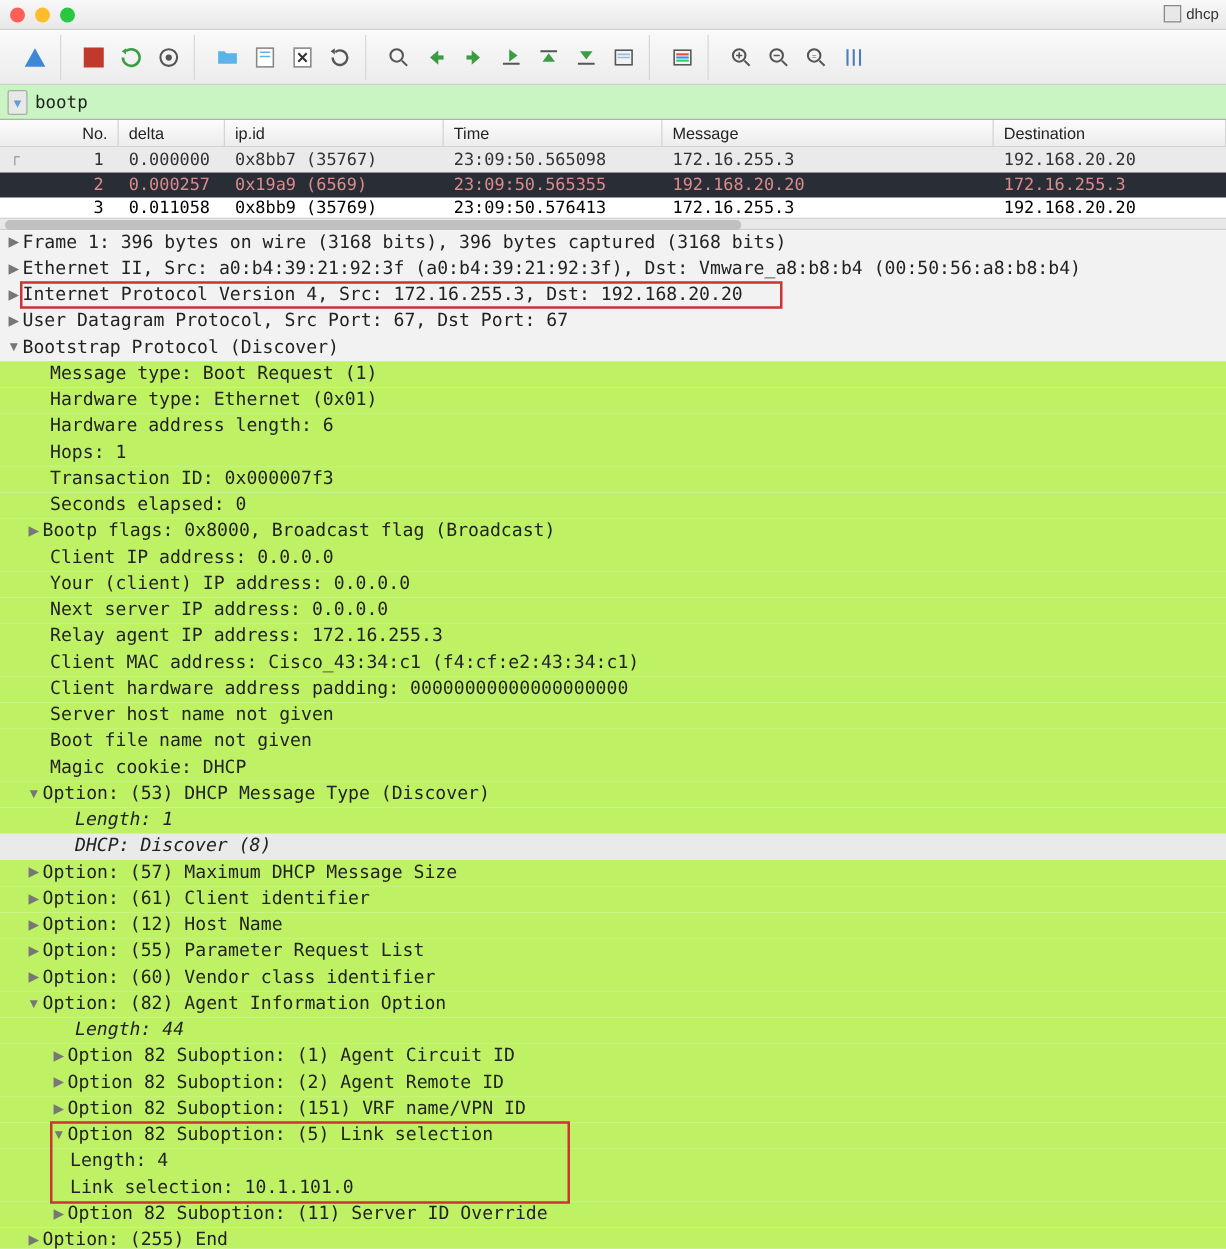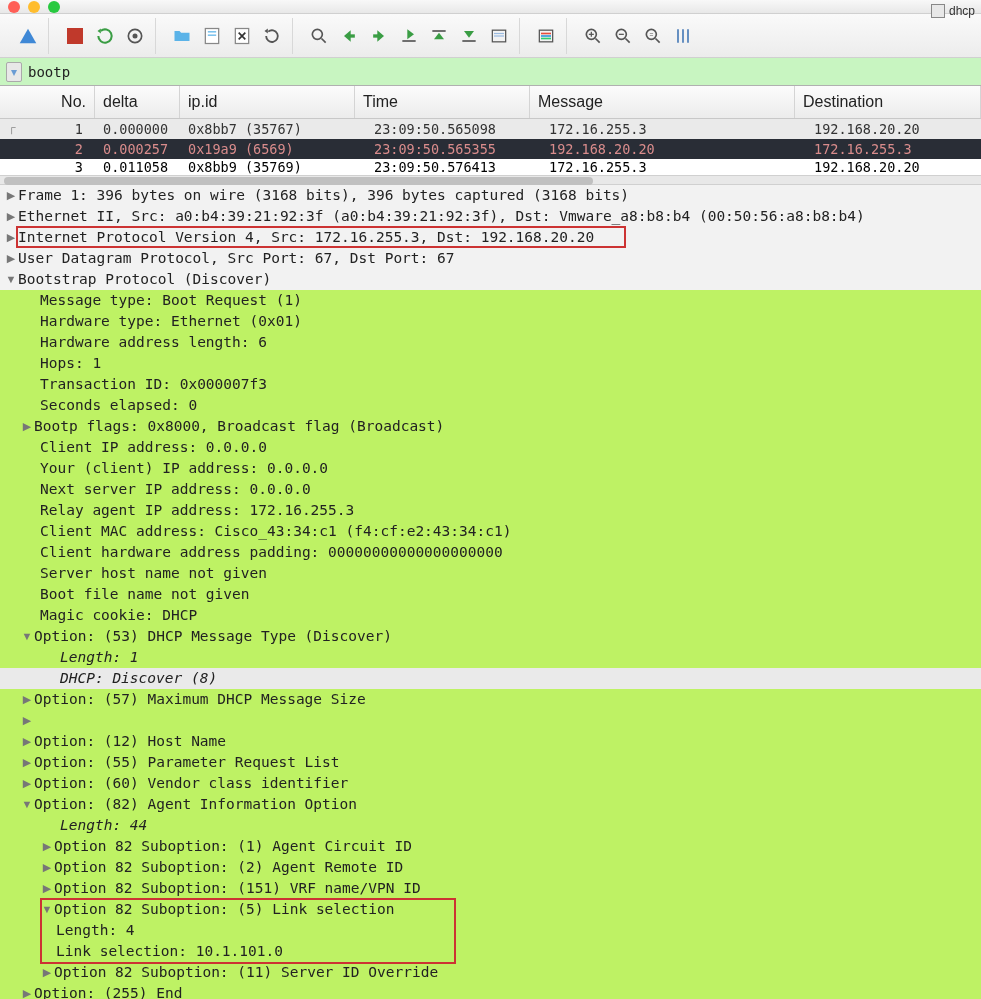--- a/index.html
+++ b/index.html
@@ -5,21 +5,21 @@
   * { box-sizing: border-box; margin: 0; padding: 0; }
   body {
     font-family: -apple-system, BlinkMacSystemFont, "Segoe UI", Helvetica, sans-serif;
     font-size: 13px;
     background: #f0f0f0;
     width: 981px;
     height: 999px;
     overflow: hidden;
   }
   .titlebar {
-    height: 14px;
+    height: 24px;
     background: linear-gradient(#f8f8f8,#e8e8e8);
     border-bottom: 1px solid #d0d0d0;
     display: flex;
     align-items: center;
     padding: 0 8px;
     position: relative;
   }
   .window-controls { display:flex; gap:8px; }
   .wctl { width:12px; height:12px; border-radius:50%; }
   .wctl.red{background:#ff5f57}
@@ -58,45 +58,45 @@
   .bookmark {
     width:16px;height:20px;background:#e8e8e8;border:1px solid #aaa;border-radius:2px;margin-right:6px;
     display:flex;align-items:center;justify-content:center;color:#6a9cd4;font-size:12px;
   }
   .filter-input {
     flex:1; border:none; background:transparent;
     font-family: Menlo, Monaco, Consolas, monospace;
     font-size:14px; outline:none; color:#222;
   }
   .pkt-header {
-    height:33px;
+    height:22px;
     background: linear-gradient(#fcfcfc,#ececec);
     border-bottom:1px solid #c8c8c8;
     display:flex; align-items:center;
-    font-size:16px; color:#222;
+    font-size:13px; color:#222;
   }
   .ph { border-right:1px solid #d4d4d4; padding:0 8px; height:100%; display:flex; align-items:center; }
   .ph.no{width:95px; justify-content:flex-end;}
   .ph.delta{width:85px;}
   .ph.ipid{width:175px;}
   .ph.time{width:175px;}
   .ph.src{width:265px;}
   .ph.dst{flex:1;}
   .pkt-list { background:white; }
   .prow {
     height:20px; display:flex; font-family: Menlo, Monaco, Consolas, monospace;
     font-size:13.5px;
   }
   .prow.selected-top{background:#eaeaea;color:#333;}
   .prow.selected{background:#292d36;color:#d98c8c;}
   .pc{ padding:0 8px; display:flex; align-items:center; }
   .pc.no{width:95px; justify-content:flex-end; padding-right:12px;}
   .pc.delta{width:85px;}
   .pc.ipid{width:175px;}
-  .pc.time{width:175px;margin-left:11px;}
+  .pc.time{width:175px;}
   .pc.src{width:265px;}
   .pc.dst{flex:1;}
   .hscroll{height:10px;background:#e8e8e8;border-top:1px solid #d0d0d0;border-bottom:1px solid #d0d0d0;}
   .hscroll .thumb{height:8px;background:#c0c0c0;border-radius:4px;margin:1px 4px;width:60%;}
   .details {
     background:#f2f2f2;
     font-family: Menlo, Monaco, Consolas, monospace;
     font-size:14.5px; color:#222;
     line-height:21px;
     overflow:auto;
@@ -342,21 +342,21 @@
   <div class="drow white ind2"><span>Relay agent IP address: 172.16.255.3</span></div>
   <div class="drow white ind2"><span>Client MAC address: Cisco_43:34:c1 (f4:cf:e2:43:34:c1)</span></div>
   <div class="drow white ind2"><span>Client hardware address padding: 00000000000000000000</span></div>
   <div class="drow white ind2"><span>Server host name not given</span></div>
   <div class="drow white ind2"><span>Boot file name not given</span></div>
   <div class="drow white ind2"><span>Magic cookie: DHCP</span></div>
   <div class="drow white ind1"><span class="tri">▼</span><span>Option: (53) DHCP Message Type (Discover)</span></div>
   <div class="drow white ind3"><span>Length: 1</span></div>
   <div class="drow hl ind3"><span>DHCP: Discover (8)</span></div>
   <div class="drow white ind1"><span class="tri">▶</span><span>Option: (57) Maximum DHCP Message Size</span></div>
-  <div class="drow white ind1"><span class="tri">▶</span></div>
+  <div class="drow white ind1"><span class="tri">▶</span><span>Option: (61) Client identifier</span></div>
   <div class="drow white ind1"><span class="tri">▶</span><span>Option: (12) Host Name</span></div>
   <div class="drow white ind1"><span class="tri">▶</span><span>Option: (55) Parameter Request List</span></div>
   <div class="drow white ind1"><span class="tri">▶</span><span>Option: (60) Vendor class identifier</span></div>
   <div class="drow white ind1"><span class="tri">▼</span><span>Option: (82) Agent Information Option</span></div>
   <div class="drow white ind3"><span>Length: 44</span></div>
   <div class="drow white ind2"><span class="tri">▶</span><span>Option 82 Suboption: (1) Agent Circuit ID</span></div>
   <div class="drow white ind2"><span class="tri">▶</span><span>Option 82 Suboption: (2) Agent Remote ID</span></div>
   <div class="drow white ind2"><span class="tri">▶</span><span>Option 82 Suboption: (151) VRF name/VPN ID</span></div>
   <div class="drow white ind2"><span class="tri">▼</span><span>Option 82 Suboption: (5) Link selection</span></div>
   <div class="drow white ind4"><span>Length: 4</span></div>

